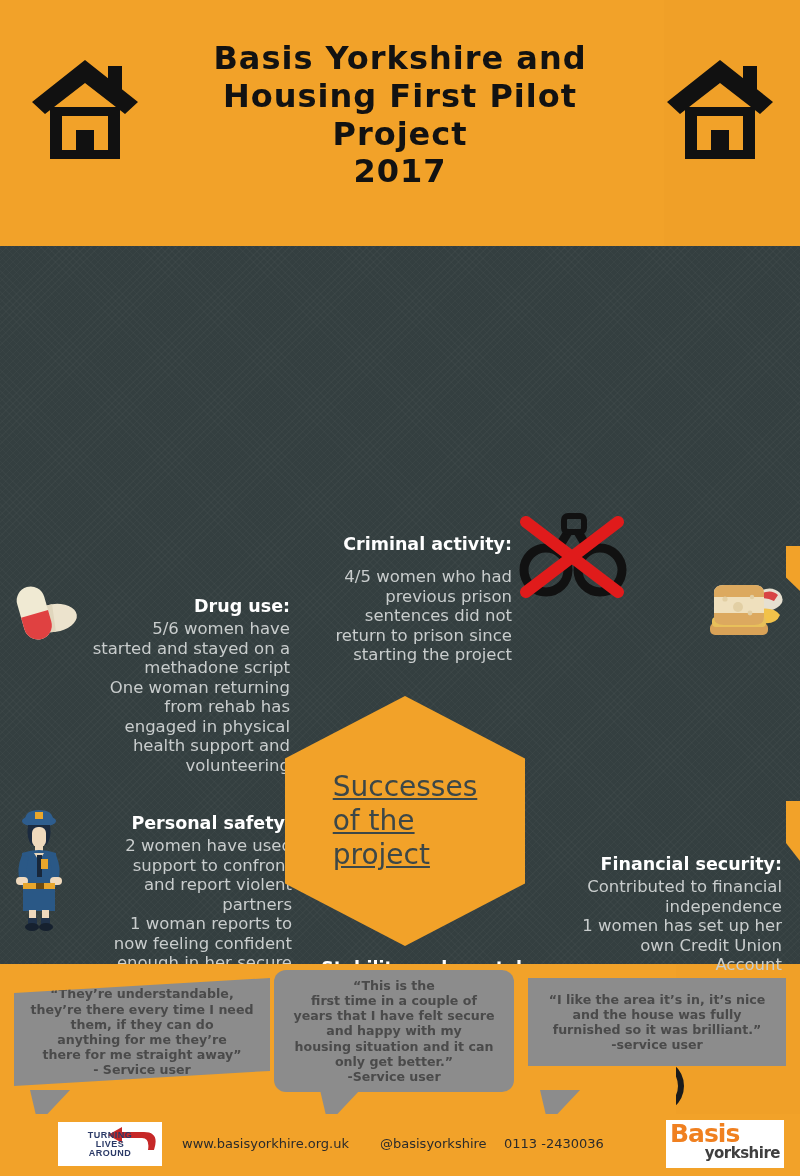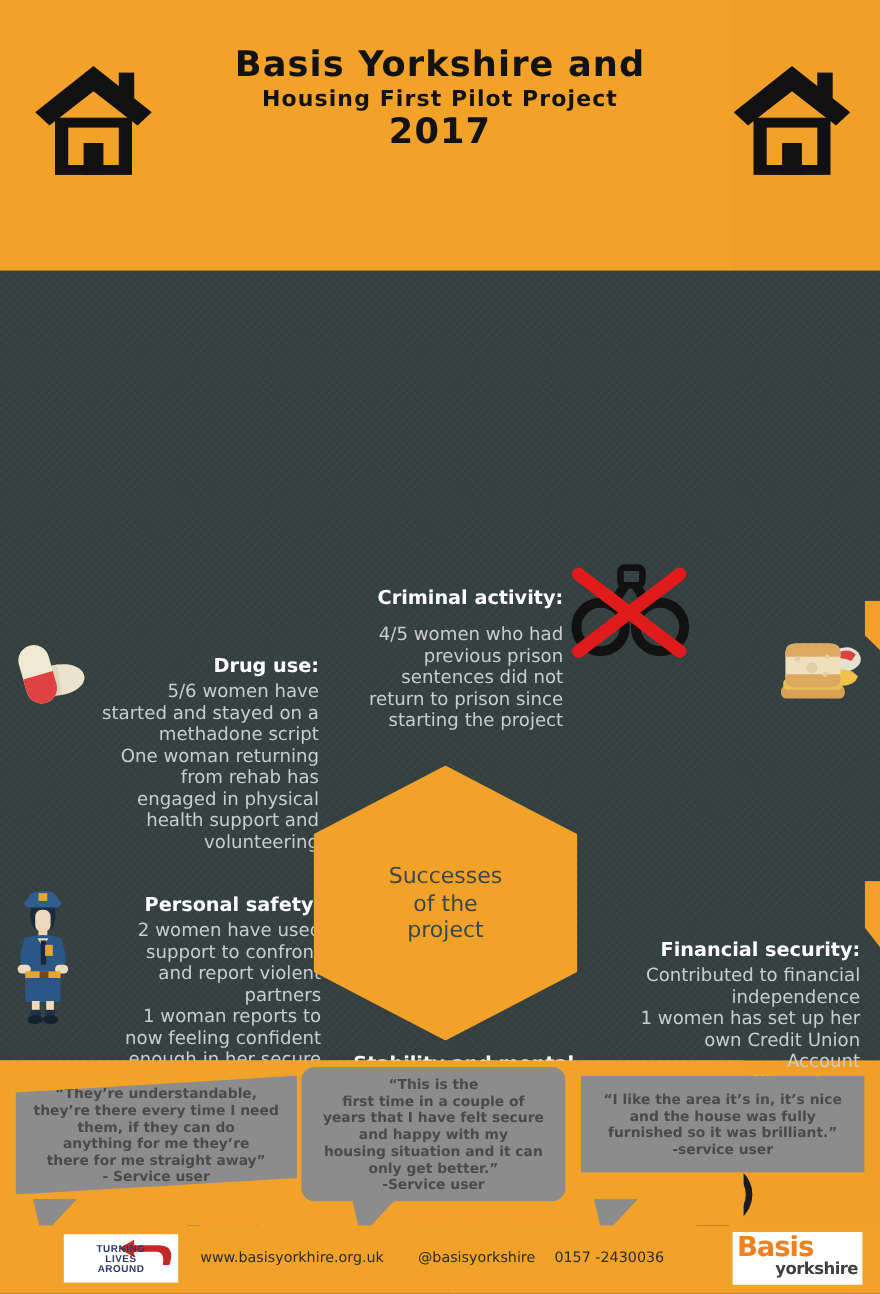--- a/index.html
+++ b/index.html
@@ -21,21 +21,21 @@
     text-align:center;
   }
   .hdr-line{
     color:#121212;
     font-family:"DejaVu Sans", sans-serif;
     font-weight:bold;
     letter-spacing:1px;
     line-height:1.18;
   }
   .hdr-l1{font-size:32px;}
-  .hdr-l2{font-size:20px;}
+  .hdr-l2{font-size:32px;}
   .hdr-l3{font-size:32px;}
 
   .house{position:absolute;width:110px;height:110px;}
   .house.left{left:30px;top:52px;}
   .house.right{left:665px;top:52px;}
 
   
   #main{
     position:absolute;left:0;top:246px;width:800px;height:718px;
     background:
@@ -69,23 +69,24 @@
   #blk-stability{left:300px;top:712px;width:222px;}
 
   
   #hex{
     position:absolute;left:285px;top:450px;width:240px;height:250px;
     background:#f2a229;
     clip-path:polygon(50% 0%,100% 25%,100% 75%,50% 100%,0% 75%,0% 25%);
     display:flex;align-items:center;justify-content:center;
   }
   #hex-label{
-    color:#3c4748;font-size:20px;line-height:1.22;text-align:center;
+    color:#3c4748;font-size:28px;line-height:1.22;
     font-family:"DejaVu Sans", sans-serif;
     white-space:pre-line;
+    text-decoration:underline;
   }
 
   
   .icon-abs{position:absolute;}
   #ic-pills{left:8px;top:328px;width:72px;height:76px;}
   #ic-cuffs{left:516px;top:262px;width:112px;height:92px;}
   #ic-sandwich{left:700px;top:333px;width:88px;height:72px;}
   #ic-police{left:8px;top:557px;width:62px;height:128px;}
   #ic-village{left:130px;top:812px;width:146px;height:98px;}
   #ic-pound{left:610px;top:806px;width:76px;height:68px;}
@@ -370,21 +371,21 @@
       </svg>
       <div class="tla-text">
         <div>TURNING</div>
         <div>LIVES</div>
         <div>AROUND</div>
       </div>
     </div>
 
     <div class="f-link" id="f-web">www.basisyorkhire.org.uk</div>
     <div class="f-link" id="f-tw">@basisyorkshire</div>
-    <div class="f-link" id="f-tel">0157 -2430036</div>
+    <div class="f-link" id="f-tel">0113 -2430036</div>
 
     <div id="basis-logo">
       <div class="bl1">Basis</div>
       <div class="bl2">yorkshire</div>
     </div>
   </div>
 
 </div>
 
 </body></html>

